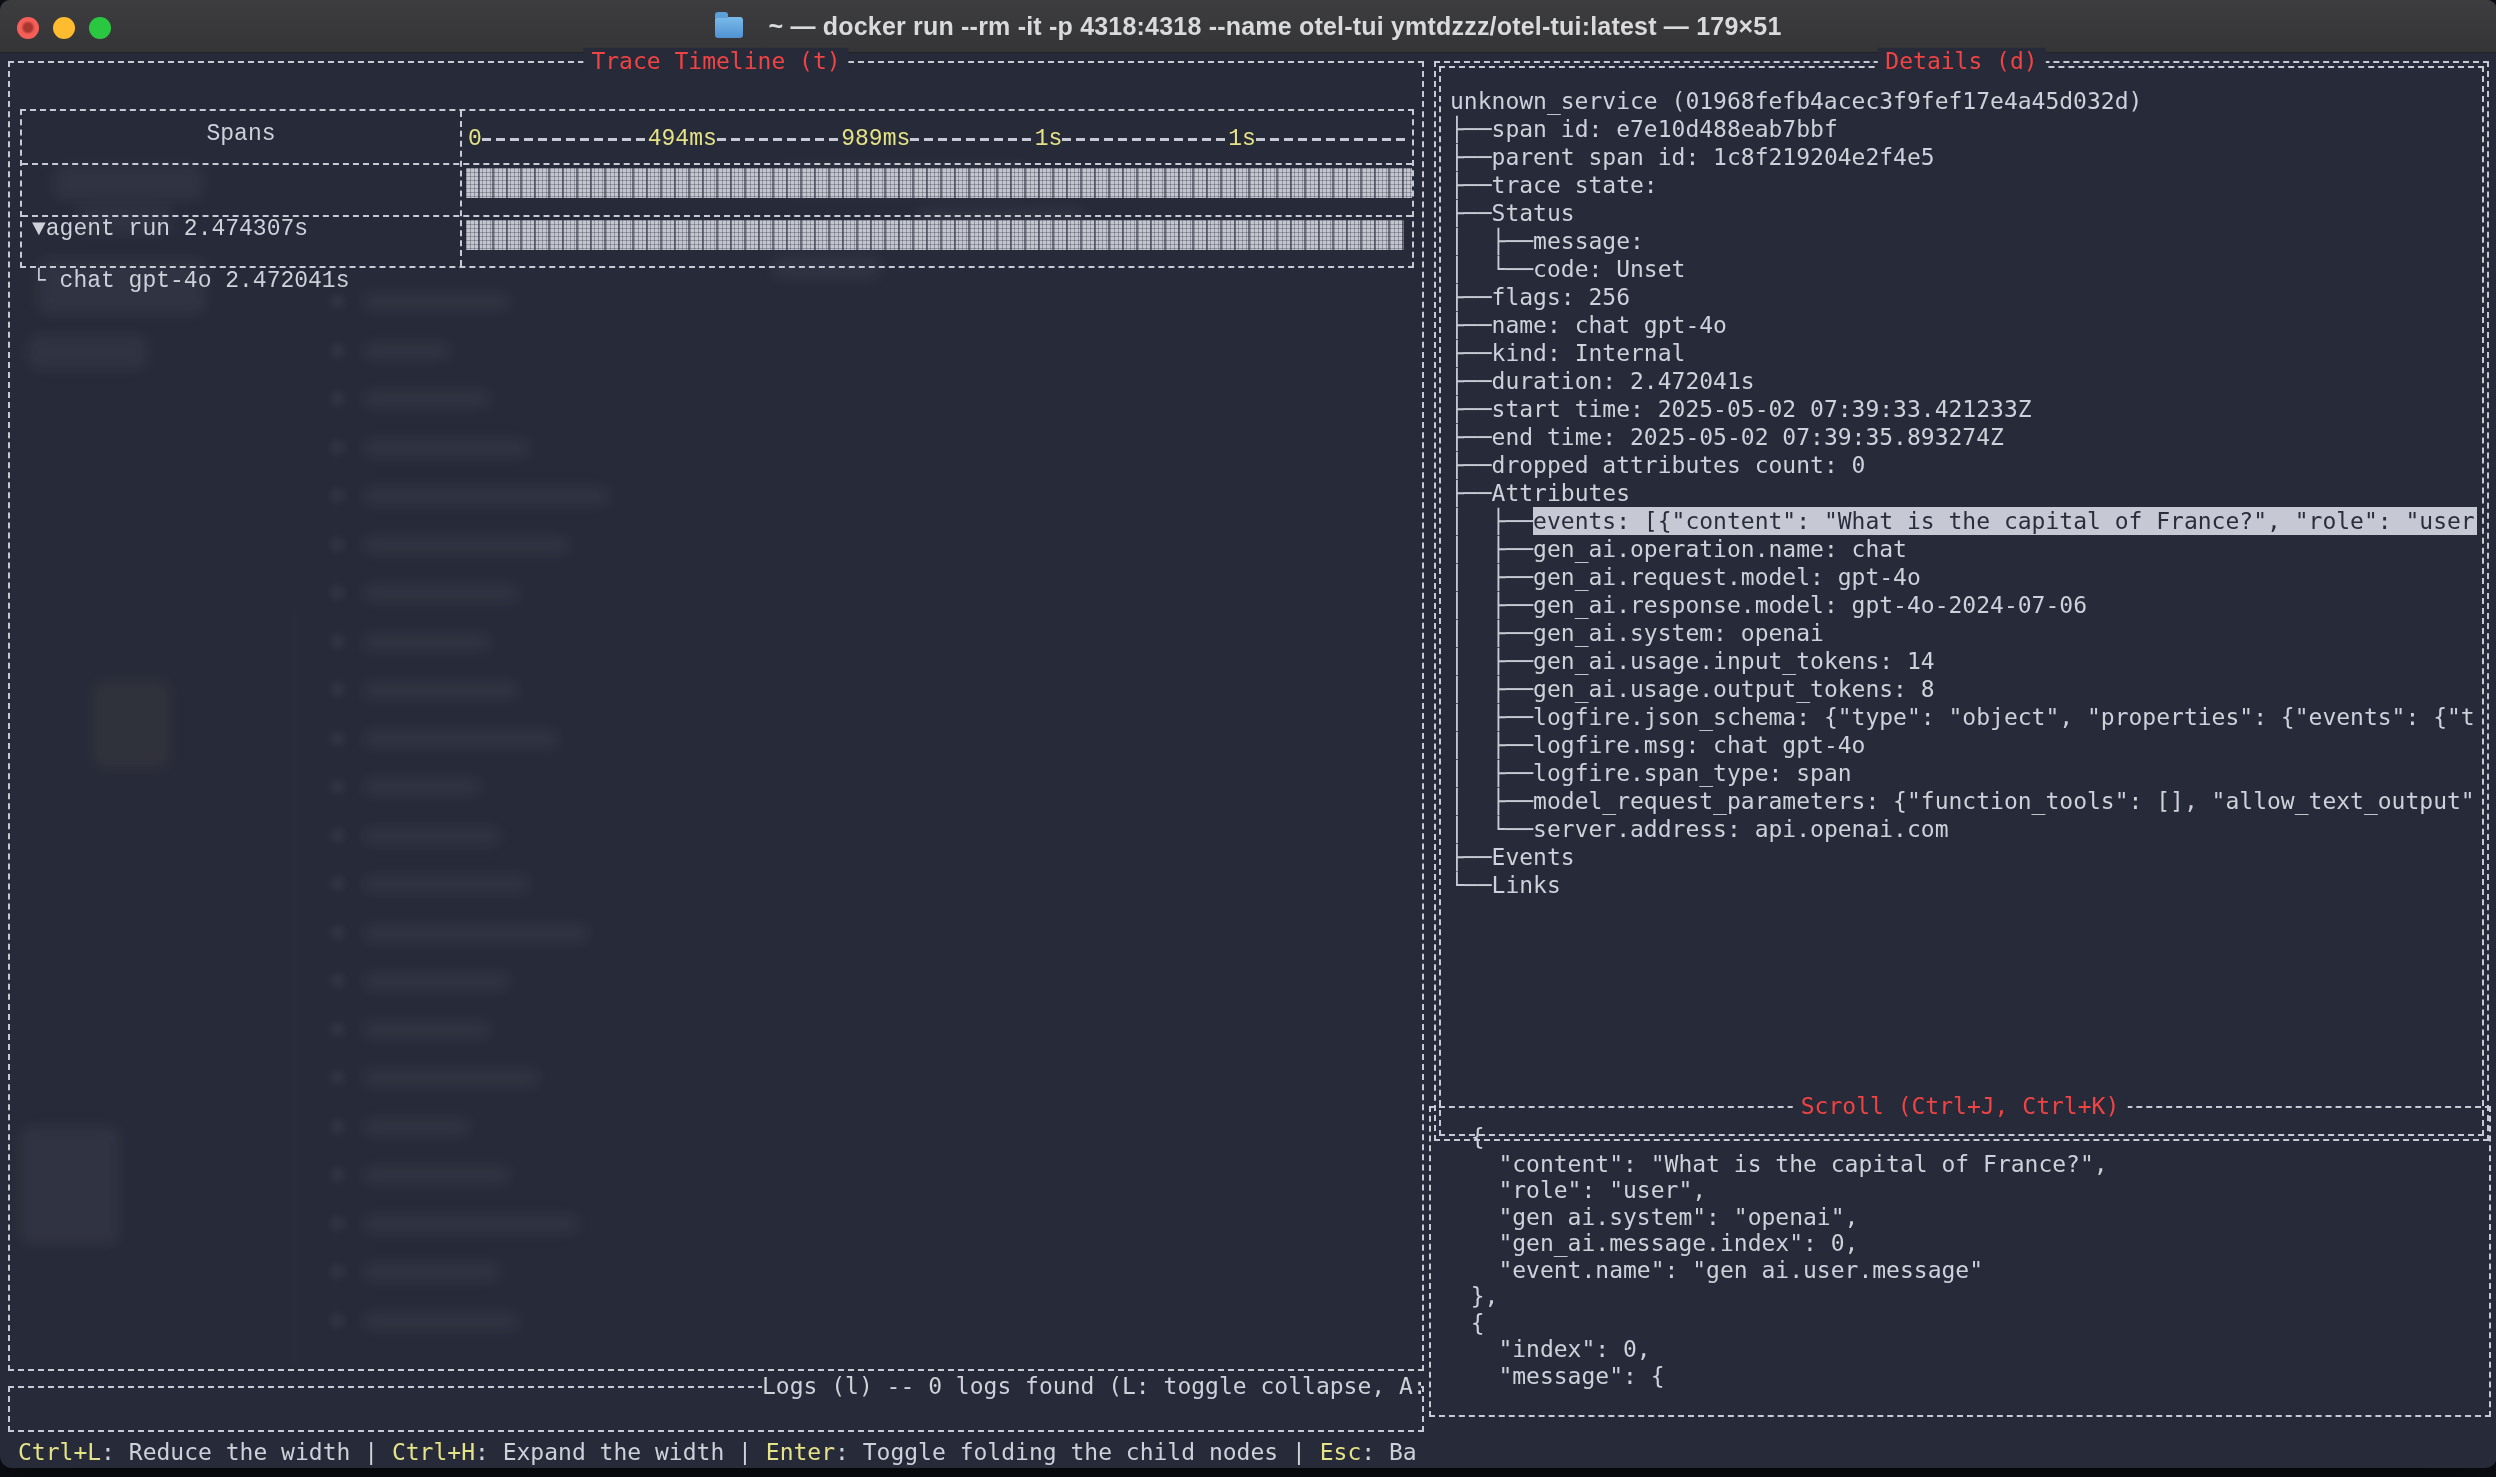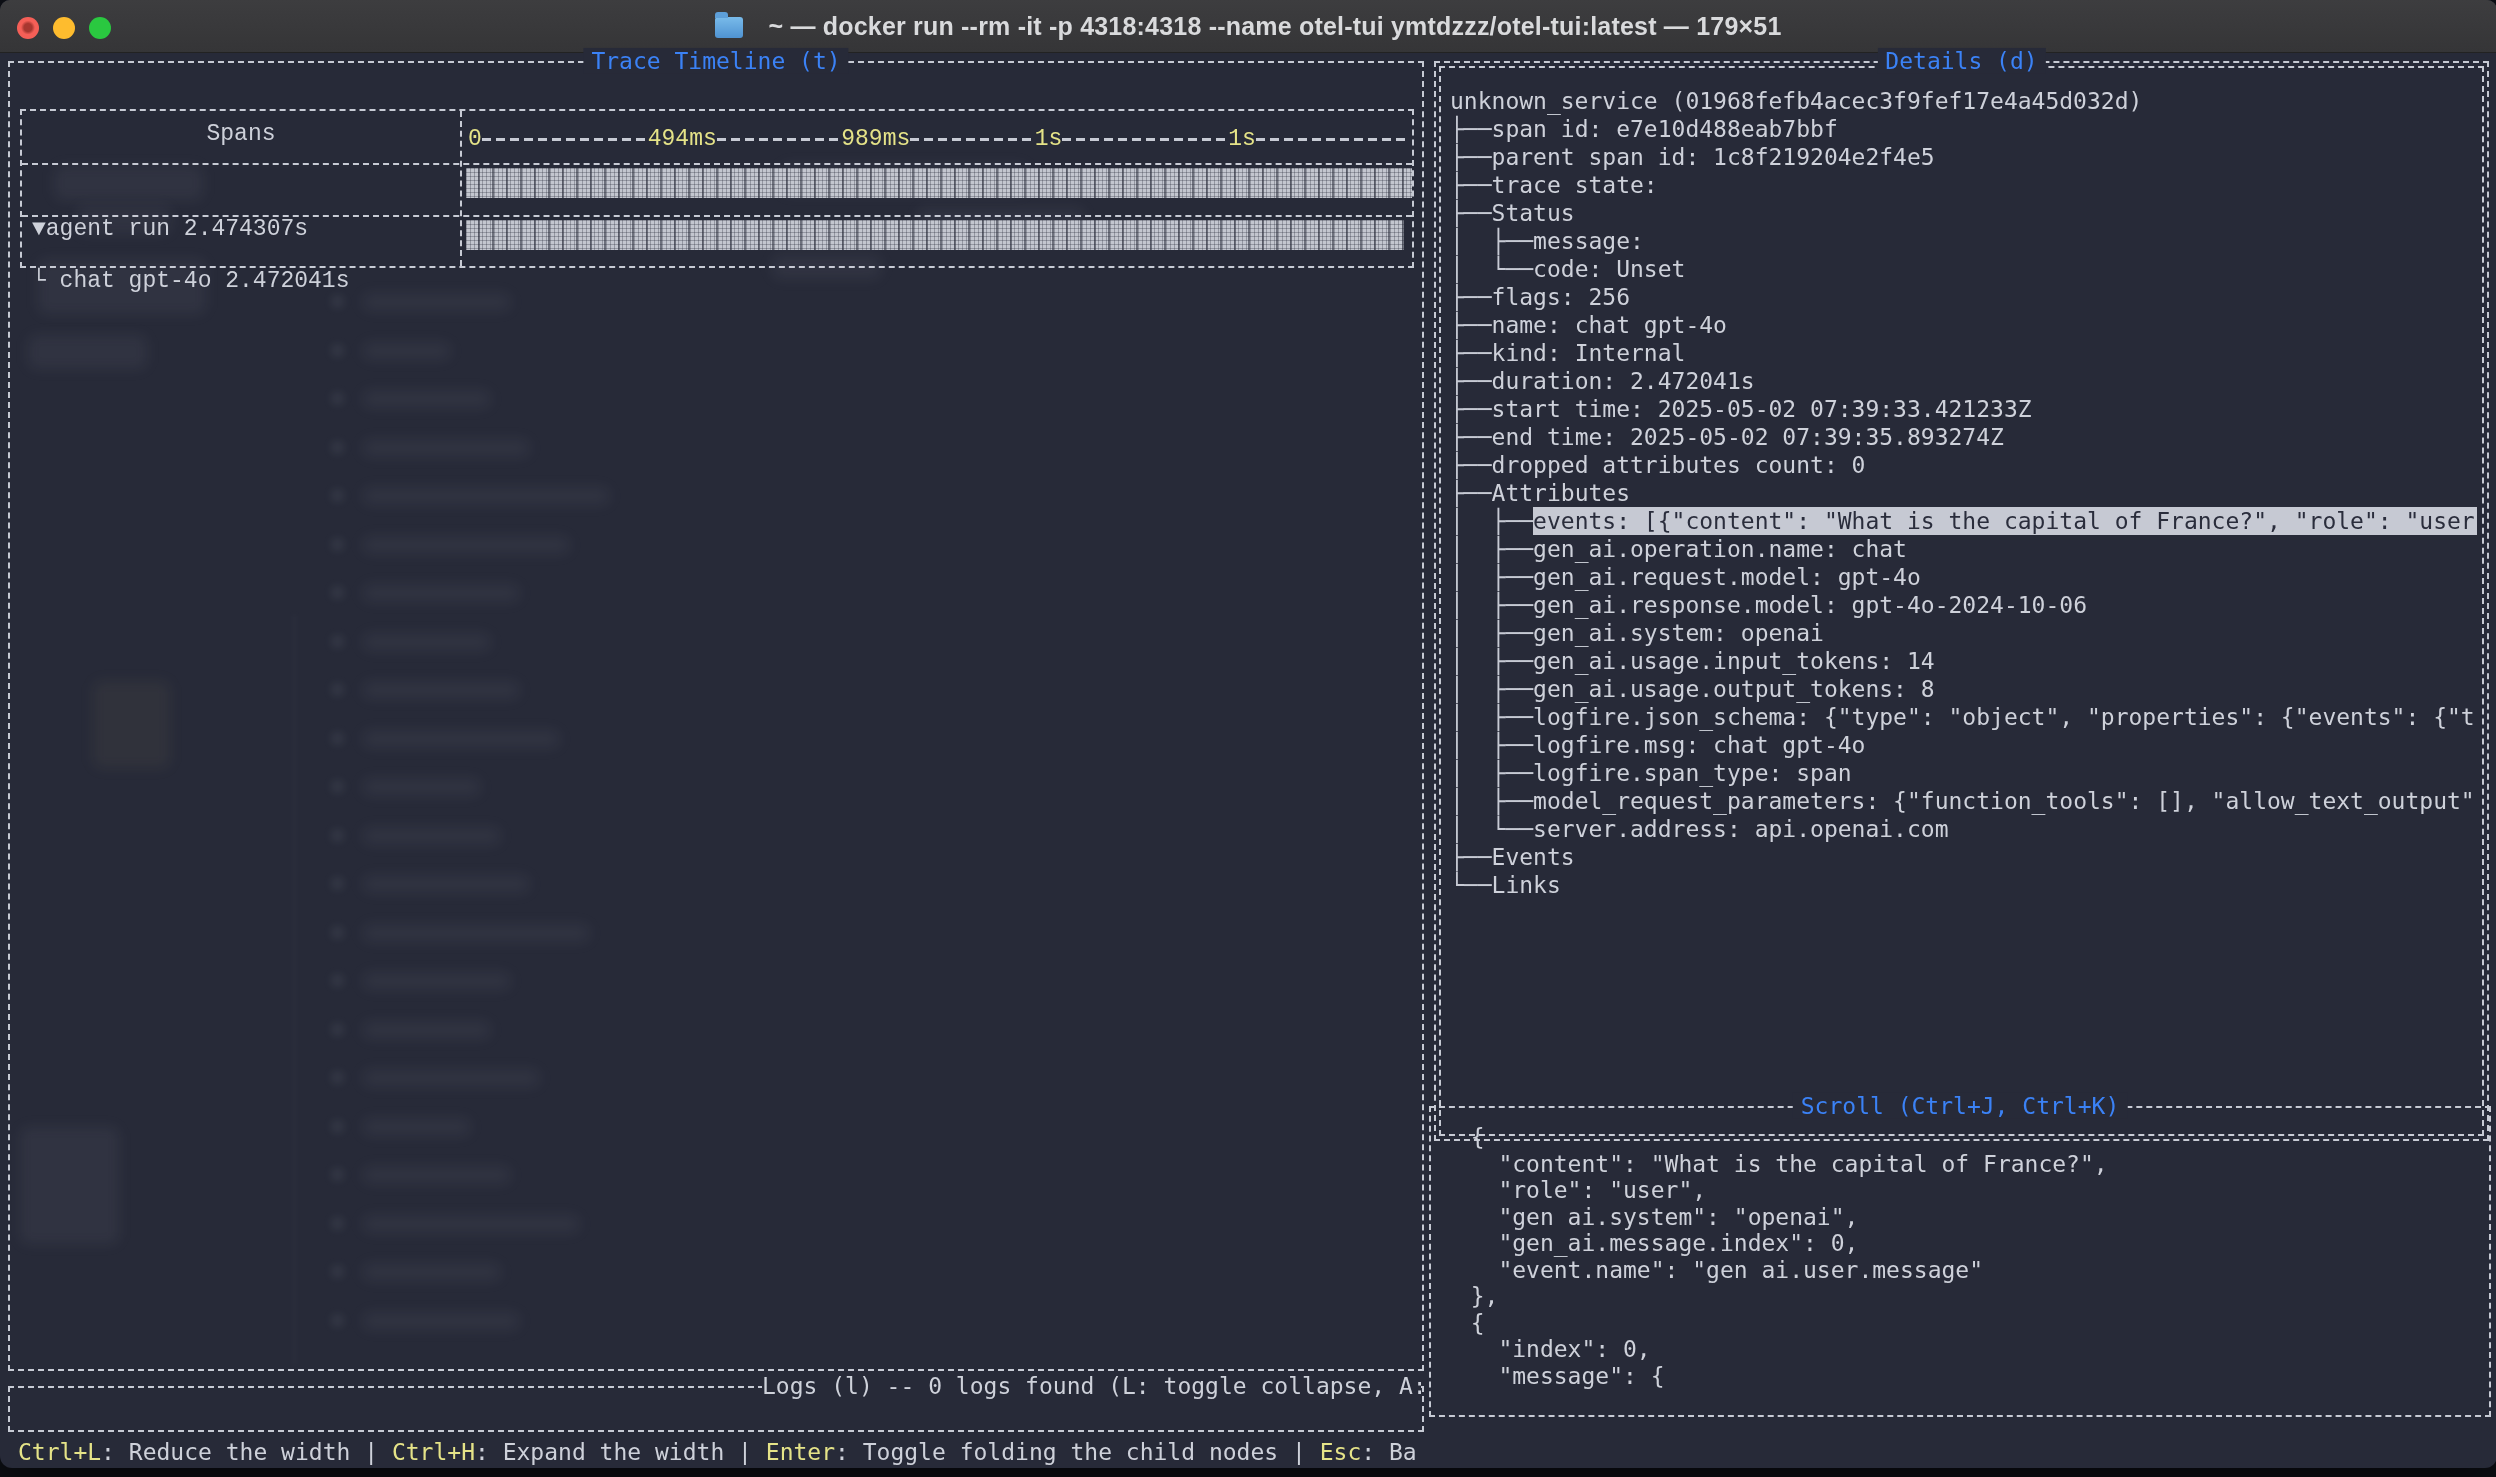--- a/index.html
+++ b/index.html
@@ -18,21 +18,21 @@
   .titlewrap{position:absolute;left:0;right:0;top:0;height:53px;display:flex;align-items:center;justify-content:center;gap:25px;}
   .folder-icon{position:relative;width:28px;height:21px;border-radius:3px;
                background:linear-gradient(#79bbea,#4f93d2);margin-top:2px;}
   .folder-icon:before{content:"";position:absolute;left:0;top:-5px;width:13px;height:6px;border-radius:3px 3px 0 0;background:#5d9fd9;}
   .title-text{color:#d9dadc;font-size:25px;font-weight:700;letter-spacing:0.2px;white-space:nowrap;}
   
   .term-text{font-family:"DejaVu Sans Mono","Liberation Mono",monospace;font-size:23px;color:#ced1da;}
   .panel{position:absolute;border:2px dashed #c7cad4;background:transparent;}
   .panel-title{position:absolute;left:50%;top:0;transform:translate(-50%,-58%);
                background:#272a38;padding:0 8px;white-space:nowrap;
-               font-family:"DejaVu Sans Mono","Liberation Mono",monospace;font-size:23px;color:#3b82f6;z-index:3;}
+               font-family:"DejaVu Sans Mono","Liberation Mono",monospace;font-size:23px;color:#ef4444;z-index:3;}
   .inner-frame{position:absolute;inset:3px;border:2px dashed #c7cad4;pointer-events:none;}
   
   .spans-table{position:absolute;left:10px;top:46px;width:1394px;height:159px;border:2px dashed #c7cad4;font-family:Liberation Mono, monospace;}
   .col-sep{position:absolute;left:438px;top:0;bottom:0;border-left:2px dashed #c7cad4;}
   .hline{position:absolute;left:0;right:0;border-top:2px dashed #c7cad4;}
   .spans-header{position:absolute;left:0;top:10px;width:438px;text-align:center;}
   .ticks-row{position:absolute;left:446px;right:4px;top:14px;height:28px;display:flex;align-items:center;}
   .tick-label{color:#e5e388;flex:0 0 auto;}
   .dash-fill{height:3px;background:repeating-linear-gradient(to right,#c7cad4 0 9px,transparent 9px 14px);}
   .span-row-label{position:absolute;left:10px;white-space:nowrap;margin-top:44px;}
@@ -188,21 +188,21 @@
         <div class="t-line"><span class="pfx">├──</span><span class="txt">name: chat gpt-4o</span></div>
         <div class="t-line"><span class="pfx">├──</span><span class="txt">kind: Internal</span></div>
         <div class="t-line"><span class="pfx">├──</span><span class="txt">duration: 2.472041s</span></div>
         <div class="t-line"><span class="pfx">├──</span><span class="txt">start time: 2025-05-02 07:39:33.421233Z</span></div>
         <div class="t-line"><span class="pfx">├──</span><span class="txt">end time: 2025-05-02 07:39:35.893274Z</span></div>
         <div class="t-line"><span class="pfx">├──</span><span class="txt">dropped attributes count: 0</span></div>
         <div class="t-line"><span class="pfx">├──</span><span class="txt">Attributes</span></div>
         <div class="t-line hl"><span class="pfx">│  ├──</span><span class="txt">events: [{"content": "What is the capital of France?", "role": "user</span></div>
         <div class="t-line"><span class="pfx">│  ├──</span><span class="txt">gen_ai.operation.name: chat</span></div>
         <div class="t-line"><span class="pfx">│  ├──</span><span class="txt">gen_ai.request.model: gpt-4o</span></div>
-        <div class="t-line"><span class="pfx">│  ├──</span><span class="txt">gen_ai.response.model: gpt-4o-2024-10-06</span></div>
+        <div class="t-line"><span class="pfx">│  ├──</span><span class="txt">gen_ai.response.model: gpt-4o-2024-07-06</span></div>
         <div class="t-line"><span class="pfx">│  ├──</span><span class="txt">gen_ai.system: openai</span></div>
         <div class="t-line"><span class="pfx">│  ├──</span><span class="txt">gen_ai.usage.input_tokens: 14</span></div>
         <div class="t-line"><span class="pfx">│  ├──</span><span class="txt">gen_ai.usage.output_tokens: 8</span></div>
         <div class="t-line"><span class="pfx">│  ├──</span><span class="txt">logfire.json_schema: {"type": "object", "properties": {"events": {"t</span></div>
         <div class="t-line"><span class="pfx">│  ├──</span><span class="txt">logfire.msg: chat gpt-4o</span></div>
         <div class="t-line"><span class="pfx">│  ├──</span><span class="txt">logfire.span_type: span</span></div>
         <div class="t-line"><span class="pfx">│  ├──</span><span class="txt">model_request_parameters: {"function_tools": [], "allow_text_output"</span></div>
         <div class="t-line"><span class="pfx">│  └──</span><span class="txt">server.address: api.openai.com</span></div>
         <div class="t-line"><span class="pfx">├──</span><span class="txt">Events</span></div>
         <div class="t-line"><span class="pfx">└──</span><span class="txt">Links</span></div>

